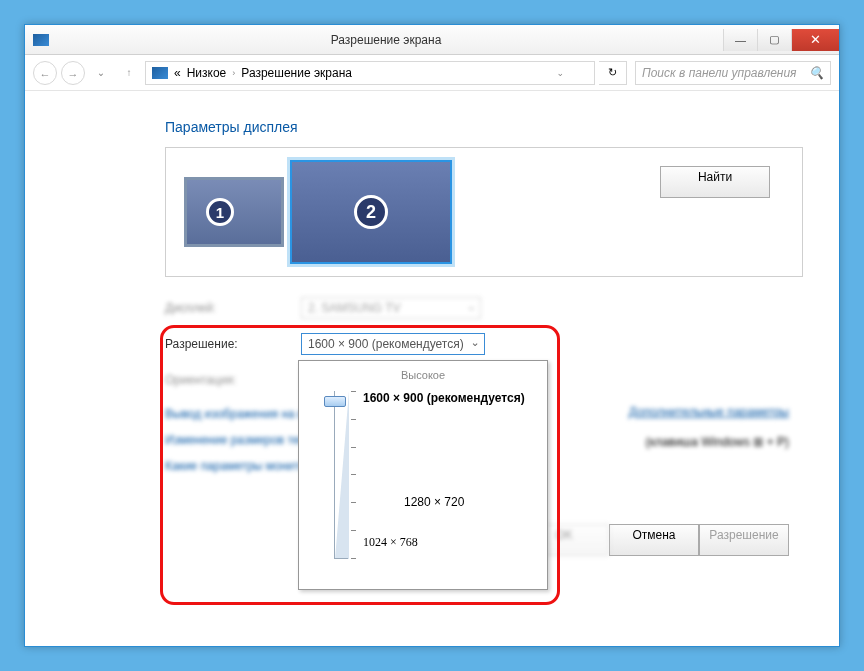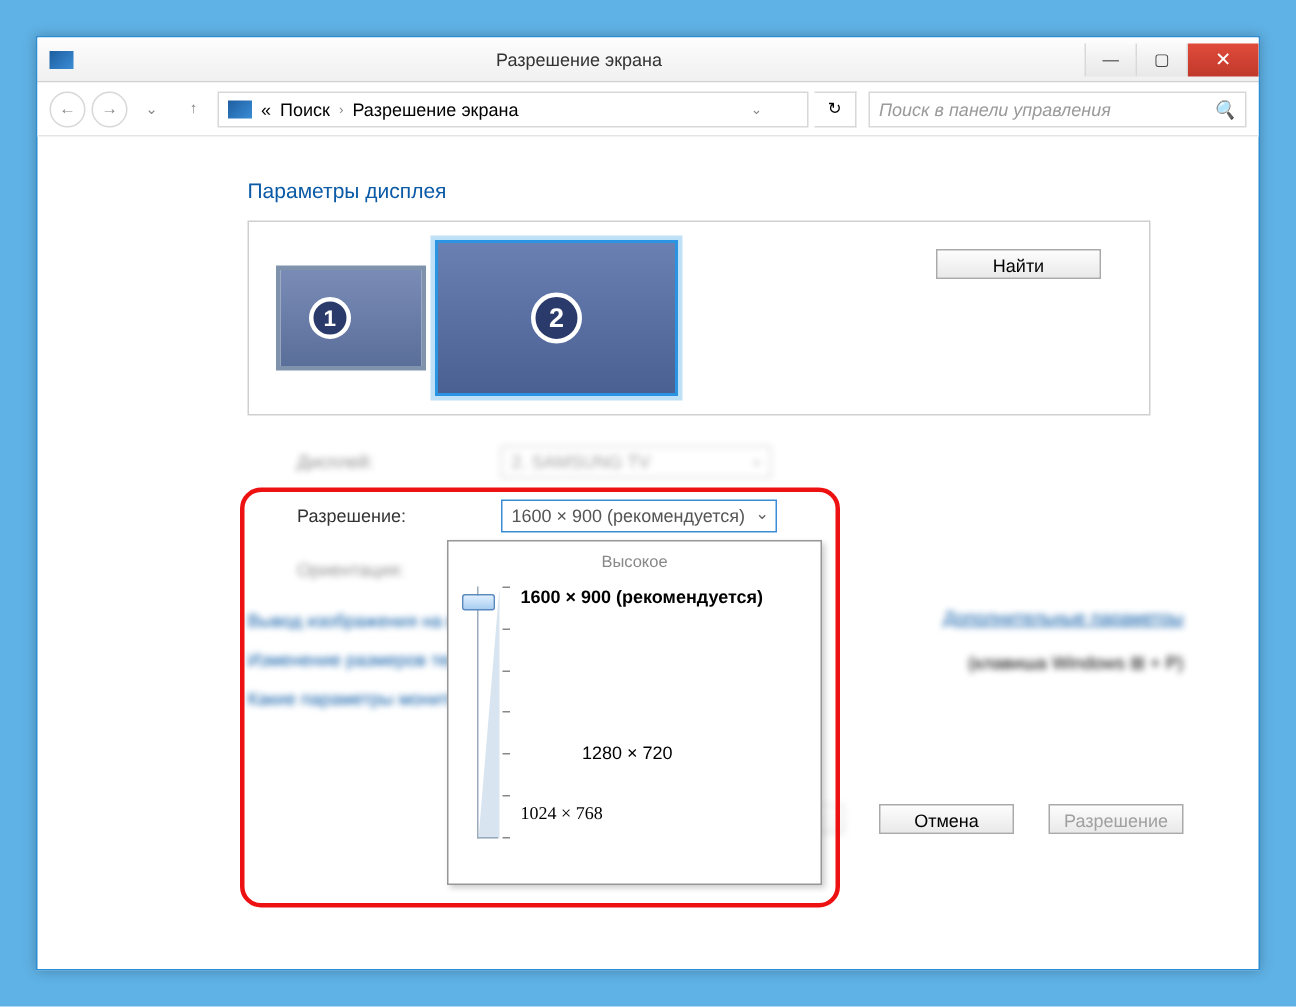--- a/index.html
+++ b/index.html
@@ -12,45 +12,45 @@
 .winbtn { width: 34px; height: 22px; border-left: 1px solid #d9d9d9; display: flex; align-items: center; justify-content: center; font-size: 11px; color: #444; background: linear-gradient(#fafafa,#e8e8e8); }
 .winbtn.close { width: 48px; background: linear-gradient(#e04b3a,#c0392b); color: #fff; font-size: 13px; }
 .navrow { height: 36px; background: #fff; border-bottom: 1px solid #e5e5e5; display: flex; align-items: center; padding: 0 8px; gap: 4px; }
 .navbtn { width: 24px; height: 24px; border: 1px solid #d8d8d8; border-radius: 50%; display: flex; align-items: center; justify-content: center; font-size: 11px; color: #888; }
 .navbtn.sq { border-radius: 0; border: none; font-size: 10px; }
 .bc { flex: 1; height: 24px; border: 1px solid #d8d8d8; display: flex; align-items: center; padding: 0 6px; font-size: 12px; gap: 6px; position: relative; }
 .bc .ic { width: 16px; height: 12px; background: linear-gradient(135deg,#1e5fa0,#3a8cd6); }
 .bc .sep { color: #888; font-size: 9px; }
 .bc .end { position: absolute; right: 30px; top: 0; height: 100%; display: flex; align-items: center; }
 .refresh { width: 28px; height: 24px; border: 1px solid #d8d8d8; border-left: none; display: flex; align-items: center; justify-content: center; font-size: 11px; }
-.search { width: 252px; height: 24px; border: 1px solid #d8d8d8; display: flex; align-items: center; padding: 0 6px; font-size: 12px; color: #9a9a9a; font-style: italic; margin-left: 4px; justify-content: space-between; }
-.content { position: absolute; left: 0; right: 0; top: 66px; bottom: 0; padding: 28px 72px 0 140px; overflow: hidden; }
+.search { width: 196px; height: 24px; border: 1px solid #d8d8d8; display: flex; align-items: center; padding: 0 6px; font-size: 12px; color: #9a9a9a; font-style: italic; margin-left: 4px; justify-content: space-between; }
+.content { position: absolute; left: 0; right: 0; top: 66px; bottom: 0; padding: 28px 36px 0 140px; overflow: hidden; }
 .heading { color: #0a5aa6; font-size: 14px; margin-bottom: 12px; }
 .diag { border: 1px solid #cfcfcf; height: 130px; display: flex; align-items: center; padding: 0 18px; gap: 6px; margin-bottom: 20px; }
 .mon { position: relative; border: 2px solid #8ca4bc; }
 .mon.m1 { width: 100px; height: 70px; background: linear-gradient(#7a8cb6,#5a6e9a); border-color: #7f93ad; border-width: 3px; }
 .mon.m2 { width: 162px; height: 104px; background: linear-gradient(#6a7fb2,#4a5f92); border: 2px solid #2a94e3; box-shadow: 0 0 0 3px #bfe1f7; }
 .monnum { position: absolute; left: 50%; top: 50%; transform: translate(-50%,-50%); width: 34px; height: 34px; border-radius: 50%; background: #2a3a6a; border: 3px solid #fff; color: #fff; display: flex; align-items: center; justify-content: center; font-size: 18px; font-weight: bold; }
 .mon.m1 .monnum { width: 28px; height: 28px; font-size: 15px; left: 35%; }
 .diag-right { position: absolute; right: 32px; top: 18px; display: flex; flex-direction: column; gap: 10px; }
-.btn { width: 110px; height: 20px; border: 1px solid #aaa; background: linear-gradient(#fdfdfd,#e9e9e9); font-size: 12px; text-align: center; line-height: 20px; }
+.btn { width: 110px; height: 32px; border: 1px solid #aaa; background: linear-gradient(#fdfdfd,#e9e9e9); font-size: 12px; text-align: center; line-height: 20px; }
 .row { display: flex; align-items: center; margin-bottom: 14px; font-size: 12px; }
-.row .lbl { width: 136px; color: #333; margin-left: 33px; }
+.row .lbl { width: 136px; color: #333; }
 .combo { border: 1px solid #b5b5b5; height: 22px; min-width: 180px; padding: 0 20px 0 6px; font-size: 12px; display: flex; align-items: center; position: relative; color: #555; }
 .combo::after { content: "⌄"; position: absolute; right: 4px; top: 2px; font-size: 11px; color: #666; }
 .blurrow .lbl, .blurrow .combo { filter: blur(2px); opacity: .55; }
 .links { margin-top: -4px; font-size: 12px; line-height: 26px; }
 .links a { color: #0a5aa6; text-decoration: none; filter: blur(2px); }
 .adv { position: absolute; right: 50px; top: 380px; color: #0a5aa6; font-size: 12px; filter: blur(2px); }
 .winp { position: absolute; right: 50px; top: 410px; font-size: 12px; filter: blur(2px); }
-.dlgbtns { position: absolute; right: 50px; bottom: 90px; display: flex; gap: 23px; }
+.dlgbtns { position: absolute; right: 50px; bottom: 90px; display: flex; gap: 0; }
 .dlgbtns .btn { width: 90px; }
 .dlgbtns .btn.dis { color: #a0a0a0; }
 .highlight { position: absolute; left: 135px; top: 300px; width: 400px; height: 280px; border: 3px solid #e11; border-radius: 14px; pointer-events: none; z-index: 5; }
-.dropdown { position: absolute; left: 273px; top: 335px; width: 250px; height: 230px; background: #fff; border: 1px solid #979797; box-shadow: 2px 2px 4px rgba(0,0,0,.2); z-index: 4; padding: 8px 10px; }
+.dropdown { position: absolute; left: 273px; top: 335px; width: 250px; height: 230px; background: #fff; border: 1px solid #979797; box-shadow: 2px 2px 4px rgba(0,0,0,.2); z-index: 4; padding: 8px 26px; }
 .dd-label { font-size: 11px; color: #888; text-align: center; margin-bottom: 4px; }
 .dd-body { display: flex; gap: 8px; height: 180px; }
 .track-wrap { position: relative; width: 30px; height: 170px; display: flex; justify-content: center; margin-top: 6px; }
 .track-tri { width: 0; height: 0; border-bottom: 168px solid #d8e4f0; border-left: 14px solid transparent; position: absolute; left: 10px; top: 0; }
 .track-edge { position: absolute; left: 9px; top: 0; width: 14px; height: 168px; border: 1px solid #9ab; border-top: none; border-right: none; }
 .thumb { position: absolute; left: -1px; top: 5px; width: 22px; height: 11px; background: linear-gradient(#e0efff,#a8cdf0); border: 1px solid #5a8abf; border-radius: 2px; z-index: 2; }
 .ticks { position: absolute; left: 26px; top: 0; height: 168px; display: flex; flex-direction: column; justify-content: space-between; }
 .tick { width: 5px; height: 1px; background: #888; }
 .dd-vals { position: relative; flex: 1; font-size: 12px; }
 .dd-vals div { position: absolute; white-space: nowrap; }
@@ -73,21 +73,21 @@
   </div>
 
   <div class="navrow">
     <div class="navbtn">←</div>
     <div class="navbtn">→</div>
     <div class="navbtn sq">⌄</div>
     <div class="navbtn sq">↑</div>
     <div class="bc">
       <div class="ic"></div>
       <span>«</span>
-      <span>Поиск</span>
+      <span>Низкое</span>
       <span class="sep">›</span>
       <span>Разрешение экрана</span>
       <span class="end">
           <span class="sep">⌄</span>
         </span>
     </div>
     <div class="refresh">↻</div>
     <div class="search">
       <span>Поиск в панели управления</span>
       <span>🔍</span>

